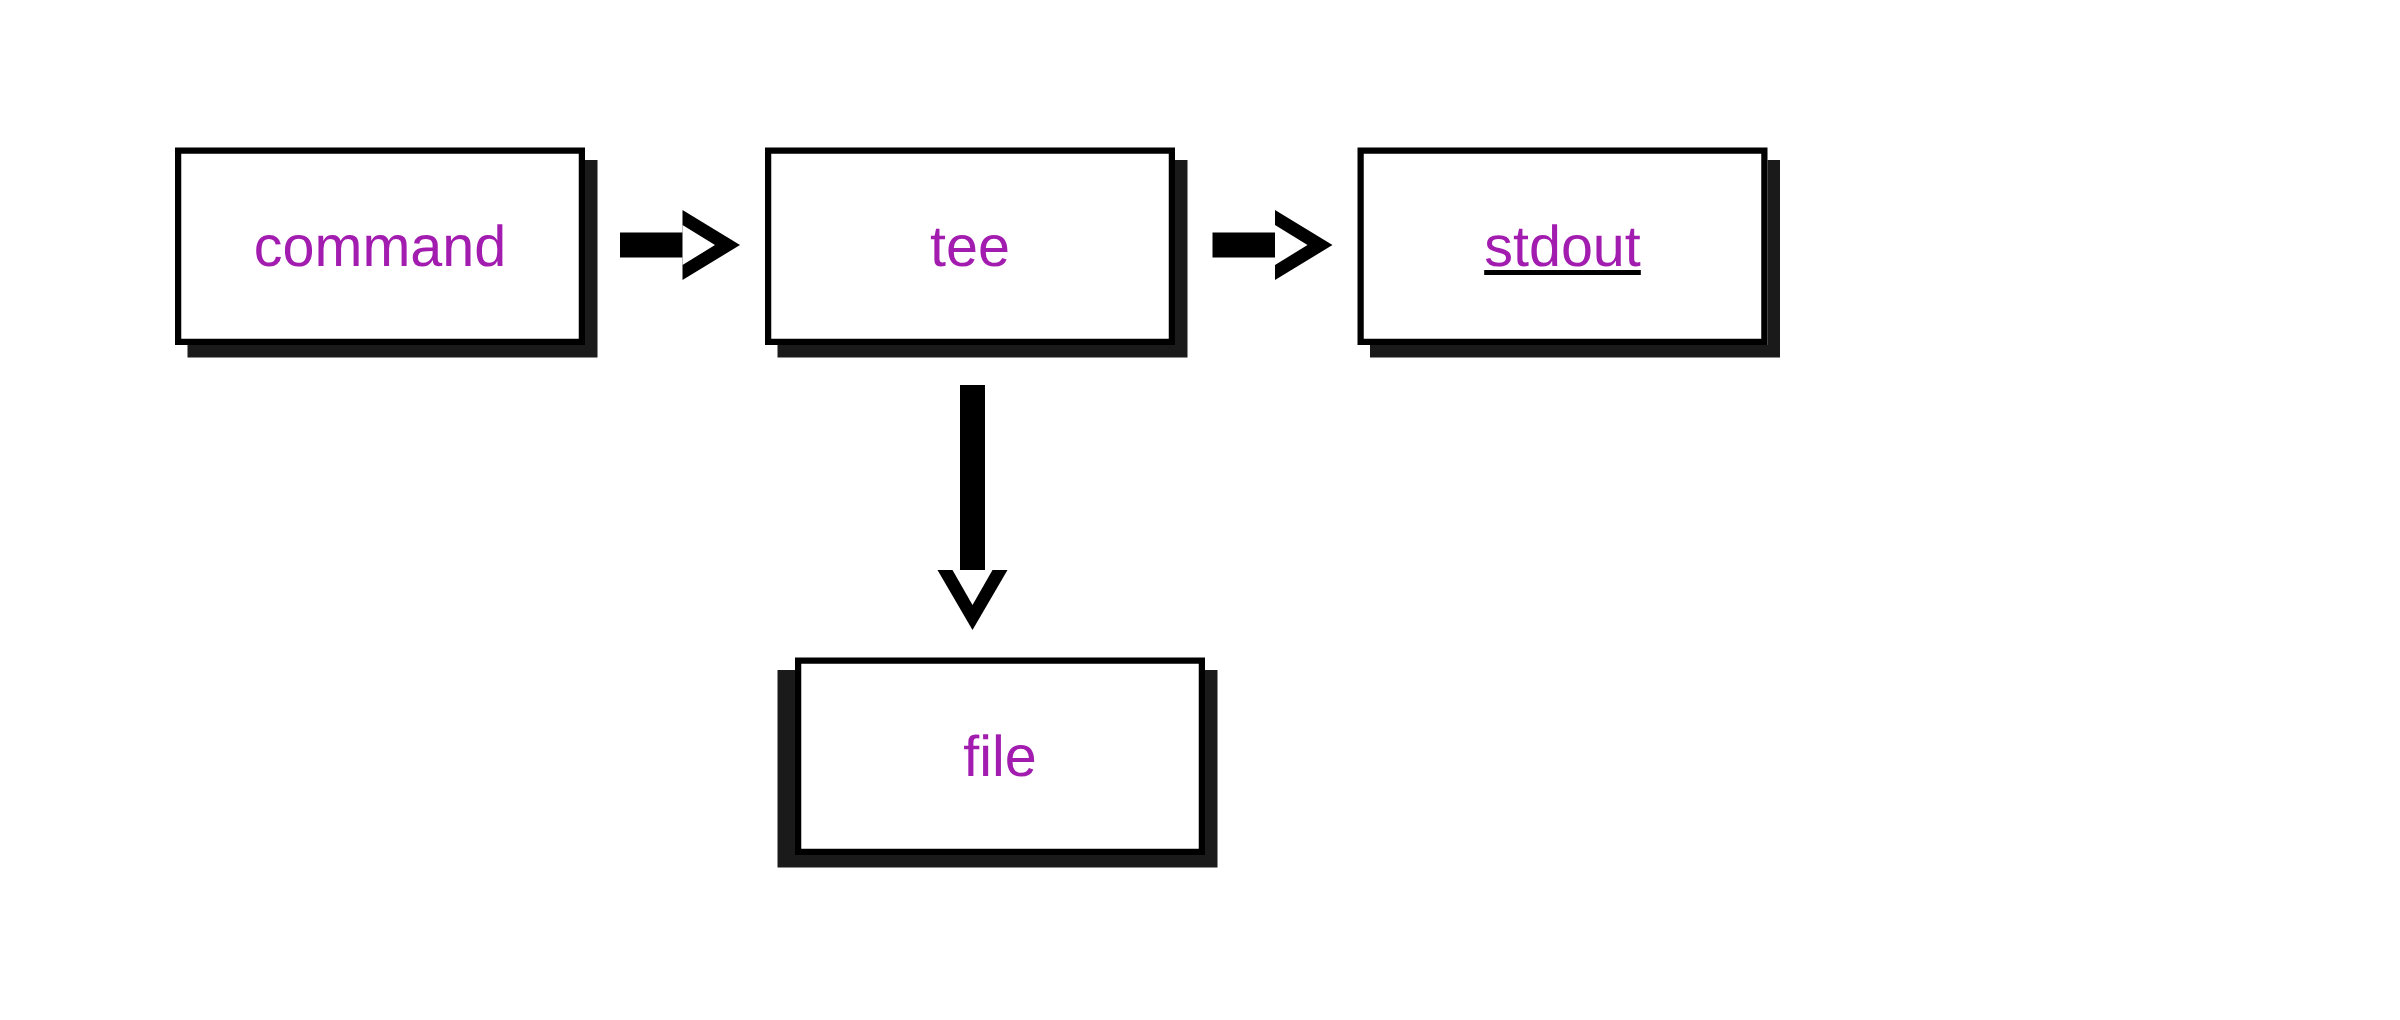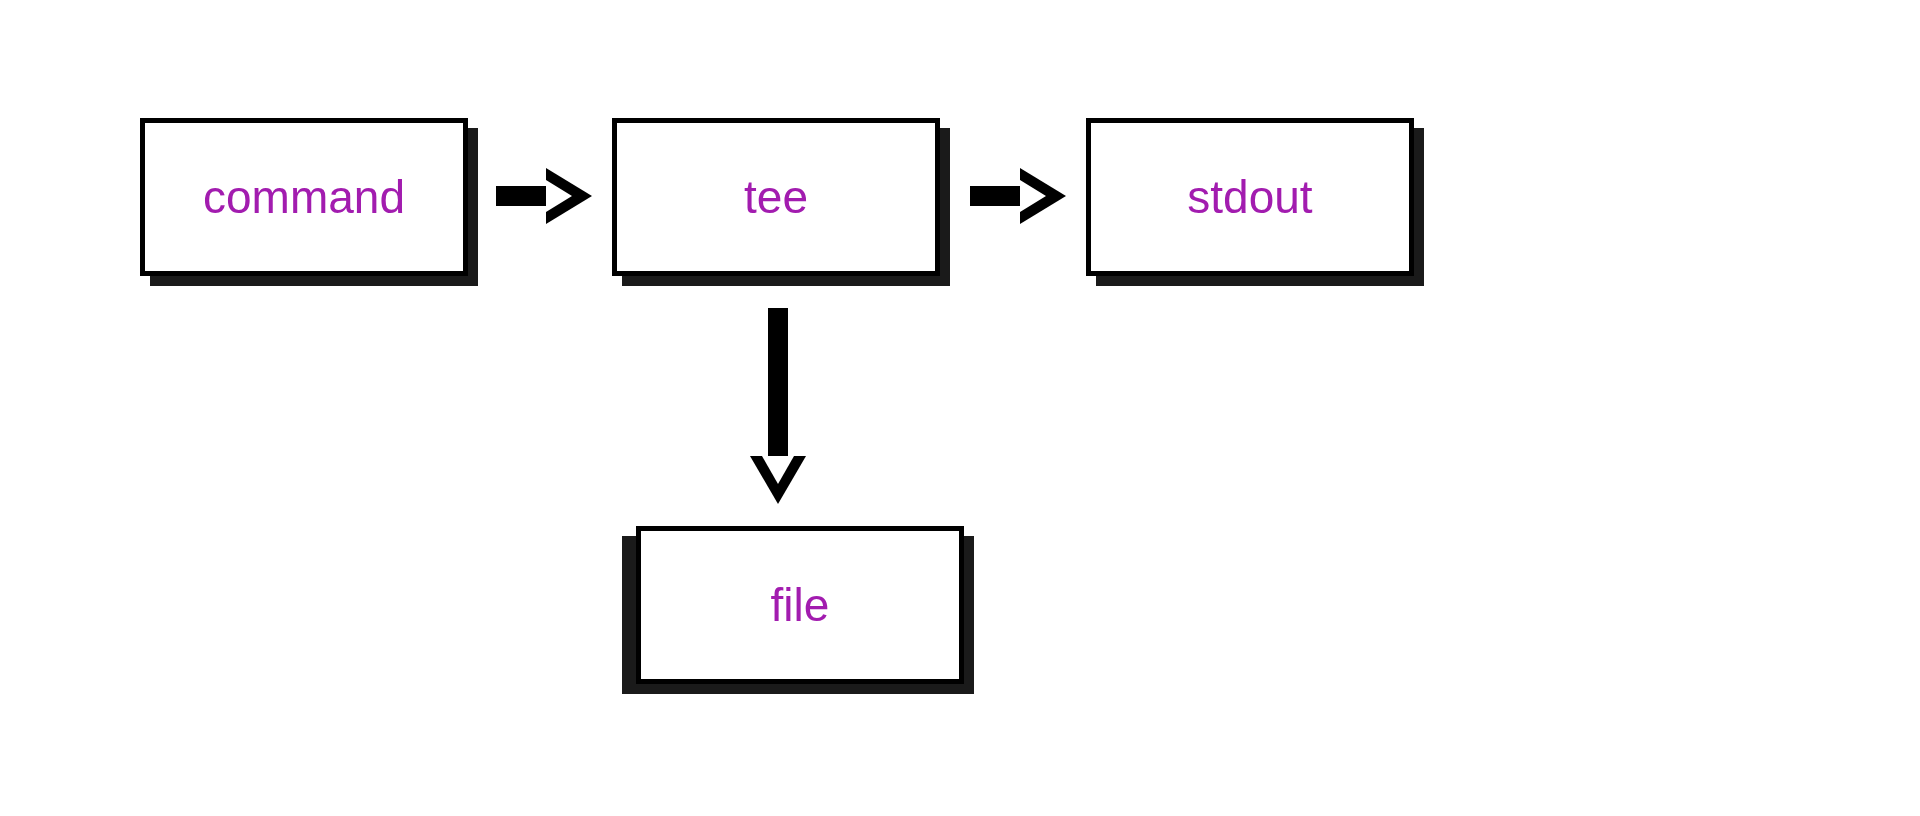--- a/index.html
+++ b/index.html
@@ -53,21 +53,21 @@
 
 <div class="box-wrap" style="left:612px; top:118px; width:328px; height:158px;border-radius:11px;">
   <div class="box-shadow"></div>
   <div class="box" style="width:328px; height:158px;">
     <span class="box-label">tee</span>
   </div>
 </div>
 
 <div class="box-wrap" style="left:1086px; top:118px; width:328px; height:158px;">
   <div class="box-shadow"></div>
-  <div class="box" style="width:328px; height:158px;">
+  <div class="box" style="width:328px; height:158px;text-decoration:underline;">
     <span class="box-label">stdout</span>
   </div>
 </div>
 
 <div class="box-wrap" style="left:612px; top:526px; width:328px; height:158px;padding-left:24px;">
   <div class="box-shadow"></div>
   <div class="box" style="width:328px; height:158px;">
     <span class="box-label">file</span>
   </div>
 </div>

